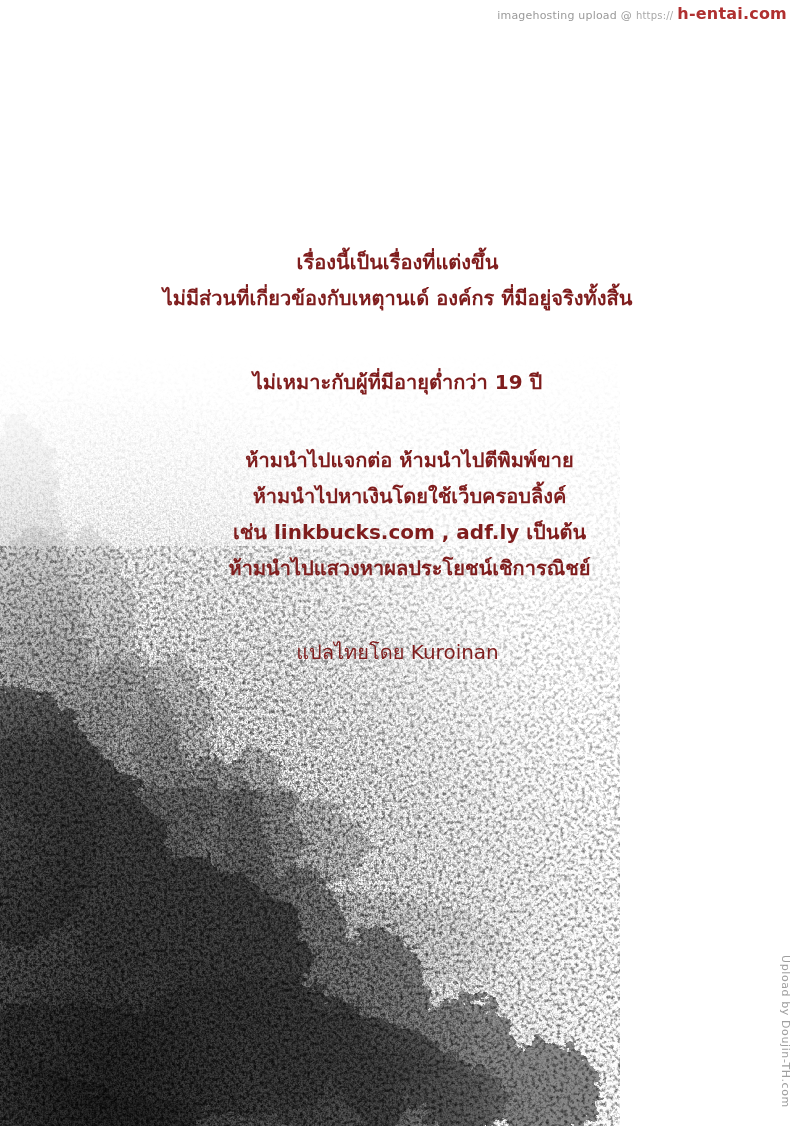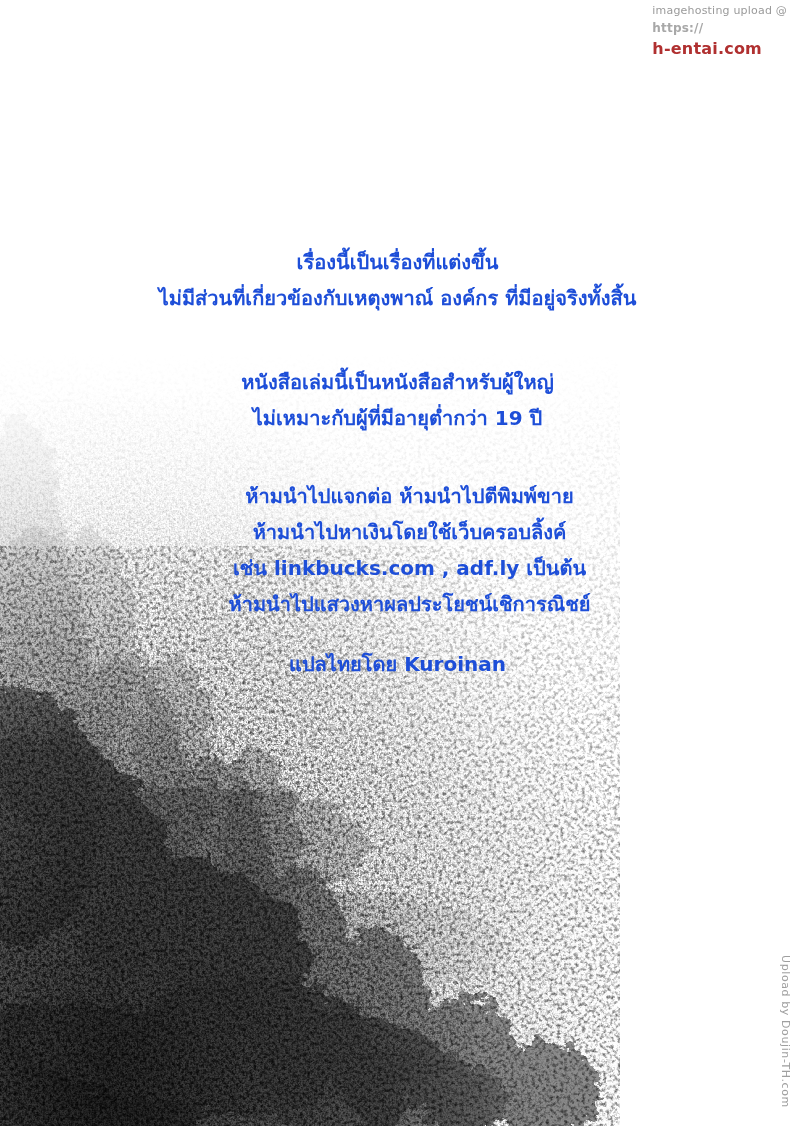--- a/index.html
+++ b/index.html
@@ -24,31 +24,29 @@
     top: 4px;
     right: 8px;
     display: flex;
     align-items: baseline;
     gap: 4px;
     font-size: 11px;
     color: #9a9a9a;
     font-family: "DejaVu Sans", sans-serif;
     letter-spacing: 0.2px;
     z-index: 30;
-    flex-direction: column;
   }
   .top-watermark .wm-site {
     color: #b03030;
     font-weight: bold;
     font-size: 16px;
   }
   .top-watermark .wm-url {
-    font-size: 12px;
+    font-size: 10px;
     color: #a8a8a8;
-    font-weight: bold;
   }
 
   
   .side-watermark {
     position: absolute;
     right: 3px;
     bottom: 18px;
     writing-mode: vertical-rl;
     text-orientation: mixed;
     font-size: 11px;
@@ -70,39 +68,39 @@
   }
 
   
   .notice {
     position: absolute;
     left: 0;
     right: 0;
     top: 244px;
     z-index: 20;
     text-align: center;
-    color: #1d4ed8;
+    color: #7f1d1d;
     font-family: "DejaVu Sans", sans-serif;
   }
   .notice .para {
     margin-bottom: 34px;
   }
   .notice .para:last-child {
     margin-bottom: 0;
   }
   .notice .line {
     font-size: 20px;
     line-height: 36px;
     font-weight: bold;
     white-space: nowrap;
   }
   .notice .para.credit .line {
-    font-weight: bold;
-  }
-  .notice .para.rules { margin-bottom: 24px; padding-left: 24px; }
+    font-weight: normal;
+  }
+  .notice .para.rules { margin-bottom: 48px; padding-left: 24px; }
   .notice .para.adult { margin-bottom: 42px; }
   .notice .para.fiction { margin-bottom: 48px; }
 </style>
 </head>
 <body>
 
 <div id="page">
 
   <svg class="grunge" viewBox="0 0 620 780" preserveAspectRatio="none" aria-hidden="true">
     <defs>
@@ -215,25 +213,24 @@
   <div class="top-watermark">
     <span>imagehosting upload @</span>
     <span class="wm-url">https://</span>
     <span class="wm-site">h-entai.com</span>
   </div>
 
   <div class="notice">
 
     <div class="para fiction">
       <div class="line">เรื่องนี้เป็นเรื่องที่แต่งขึ้น</div>
-      <div class="line">ไม่มีส่วนที่เกี่ยวข้องกับเหตุงพาณ์ องค์กร ที่มีอยู่จริงทั้งสิ้น</div>
+      <div class="line">ไม่มีส่วนที่เกี่ยวข้องกับเหตุานเด์ องค์กร ที่มีอยู่จริงทั้งสิ้น</div>
     </div>
 
     <div class="para adult">
-      <div class="line">หนังสือเล่มนี้เป็นหนังสือสำหรับผู้ใหญ่</div>
       <div class="line">ไม่เหมาะกับผู้ที่มีอายุต่ำกว่า 19 ปี</div>
     </div>
 
     <div class="para rules">
       <div class="line">ห้ามนำไปแจกต่อ  ห้ามนำไปตีพิมพ์ขาย</div>
       <div class="line">ห้ามนำไปหาเงินโดยใช้เว็บครอบลิ้งค์</div>
       <div class="line">เช่น linkbucks.com , adf.ly เป็นต้น</div>
       <div class="line">ห้ามนำไปแสวงหาผลประโยชน์เชิการณิชย์</div>
     </div>
 

